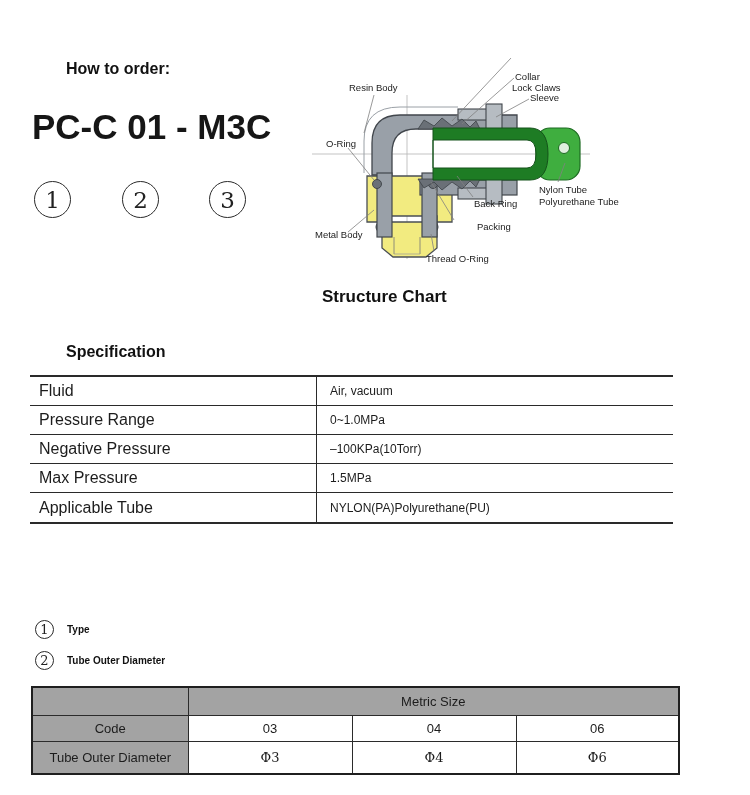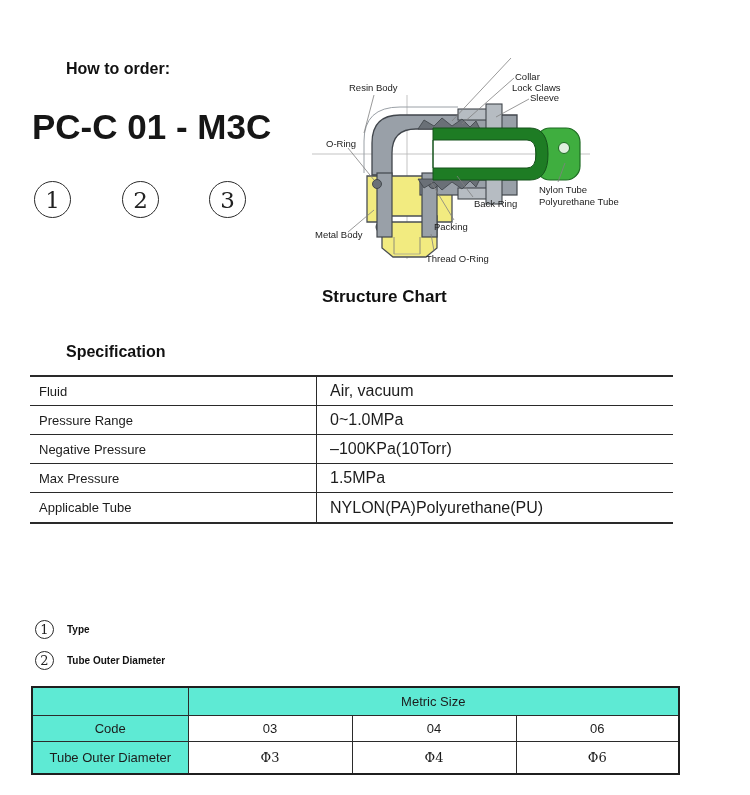--- a/index.html
+++ b/index.html
@@ -20,36 +20,36 @@
 
   
   .dlabel{font-size:9.5px;color:#222;line-height:12px;}
 
   
   #specTable{position:absolute;left:30px;top:375px;width:643px;
              border-top:2px solid #2a2a2a;border-bottom:2px solid #2a2a2a;}
   .spec-row{display:flex;height:29px;border-bottom:1.5px solid #2a2a2a;box-sizing:border-box;}
   .spec-row:last-child{border-bottom:none;}
   .spec-label{width:287px;box-sizing:border-box;border-right:1.5px solid #2a2a2a;
-              display:flex;align-items:center;padding-left:9px;font-size:13px;text-align:right;}
-  .spec-value{flex:1;display:flex;align-items:center;padding-left:13px;font-size:16px;}
+              display:flex;align-items:center;padding-left:9px;font-size:16px;text-align:right;}
+  .spec-value{flex:1;display:flex;align-items:center;padding-left:13px;font-size:12px;}
 
   
   .legend-item{display:flex;align-items:center;gap:13px;}
   .legend-circle{width:19px;height:19px;border:1.3px solid #2a2a2a;border-radius:50%;
                  display:flex;align-items:center;justify-content:center;
                  font-family:"DejaVu Serif",serif;font-size:13px;color:#222;box-sizing:border-box;}
   .legend-label{font-size:10px;font-weight:bold;color:#111;}
 
   
   #sizeTable{border-collapse:collapse;table-layout:fixed;width:647px;}
   #sizeTable td{border:1px solid #2b2b2b;text-align:center;vertical-align:middle;
                 font-size:13px;color:#1c1c1c;padding:0;}
   #sizeTable{border:2px solid #1f1f1f;}
-  .gray{background:#5eead4;}
+  .gray{background:#a3a3a3;}
   .group-header{font-size:16px;}
   .rowhead-small{font-size:12px;}
   .phi{font-family:"DejaVu Serif",serif;font-size:14px;}
 </style>
 </head>
 <body>
 
 <div id="page">
 
   <div class="abs h-small" style="left:36px;top:60px;">How to order:</div>
@@ -121,21 +121,21 @@
   <span class="abs dlabel nowrap" style="left:512px;top:50px;margin-top:32px;">Lock Claws</span>
   <span class="abs dlabel nowrap" style="left:515px;top:71px;">Collar</span>
   <span class="abs dlabel nowrap" style="left:530px;top:92px;">Sleeve</span>
   <span class="abs dlabel nowrap" style="left:349px;top:82px;">Resin Body</span>
   <span class="abs dlabel nowrap" style="left:326px;top:138px;">O-Ring</span>
   <span class="abs dlabel" style="left:539px;top:184px;">
     <span class="nowrap" style="display:block;">Nylon Tube</span>
     <span class="nowrap" style="display:block;">Polyurethane Tube</span>
   </span>
   <span class="abs dlabel nowrap" style="left:474px;top:198px;">Back Ring</span>
-  <span class="abs dlabel nowrap" style="left:434px;top:221px;">Packing</span>
+  <span class="abs dlabel nowrap" style="left:477px;top:221px;">Packing</span>
   <span class="abs dlabel nowrap" style="left:315px;top:229px;">Metal Body</span>
   <span class="abs dlabel nowrap" style="left:426px;top:253px;">Thread O-Ring</span>
 
   <div class="abs caption nowrap" style="left:322px;top:287px;">Structure Chart</div>
 
   <div class="abs h-small" style="left:36px;top:343px;">Specification</div>
 
   <div id="specTable">
     <div class="spec-row">
       <div class="spec-label">Fluid</div>

